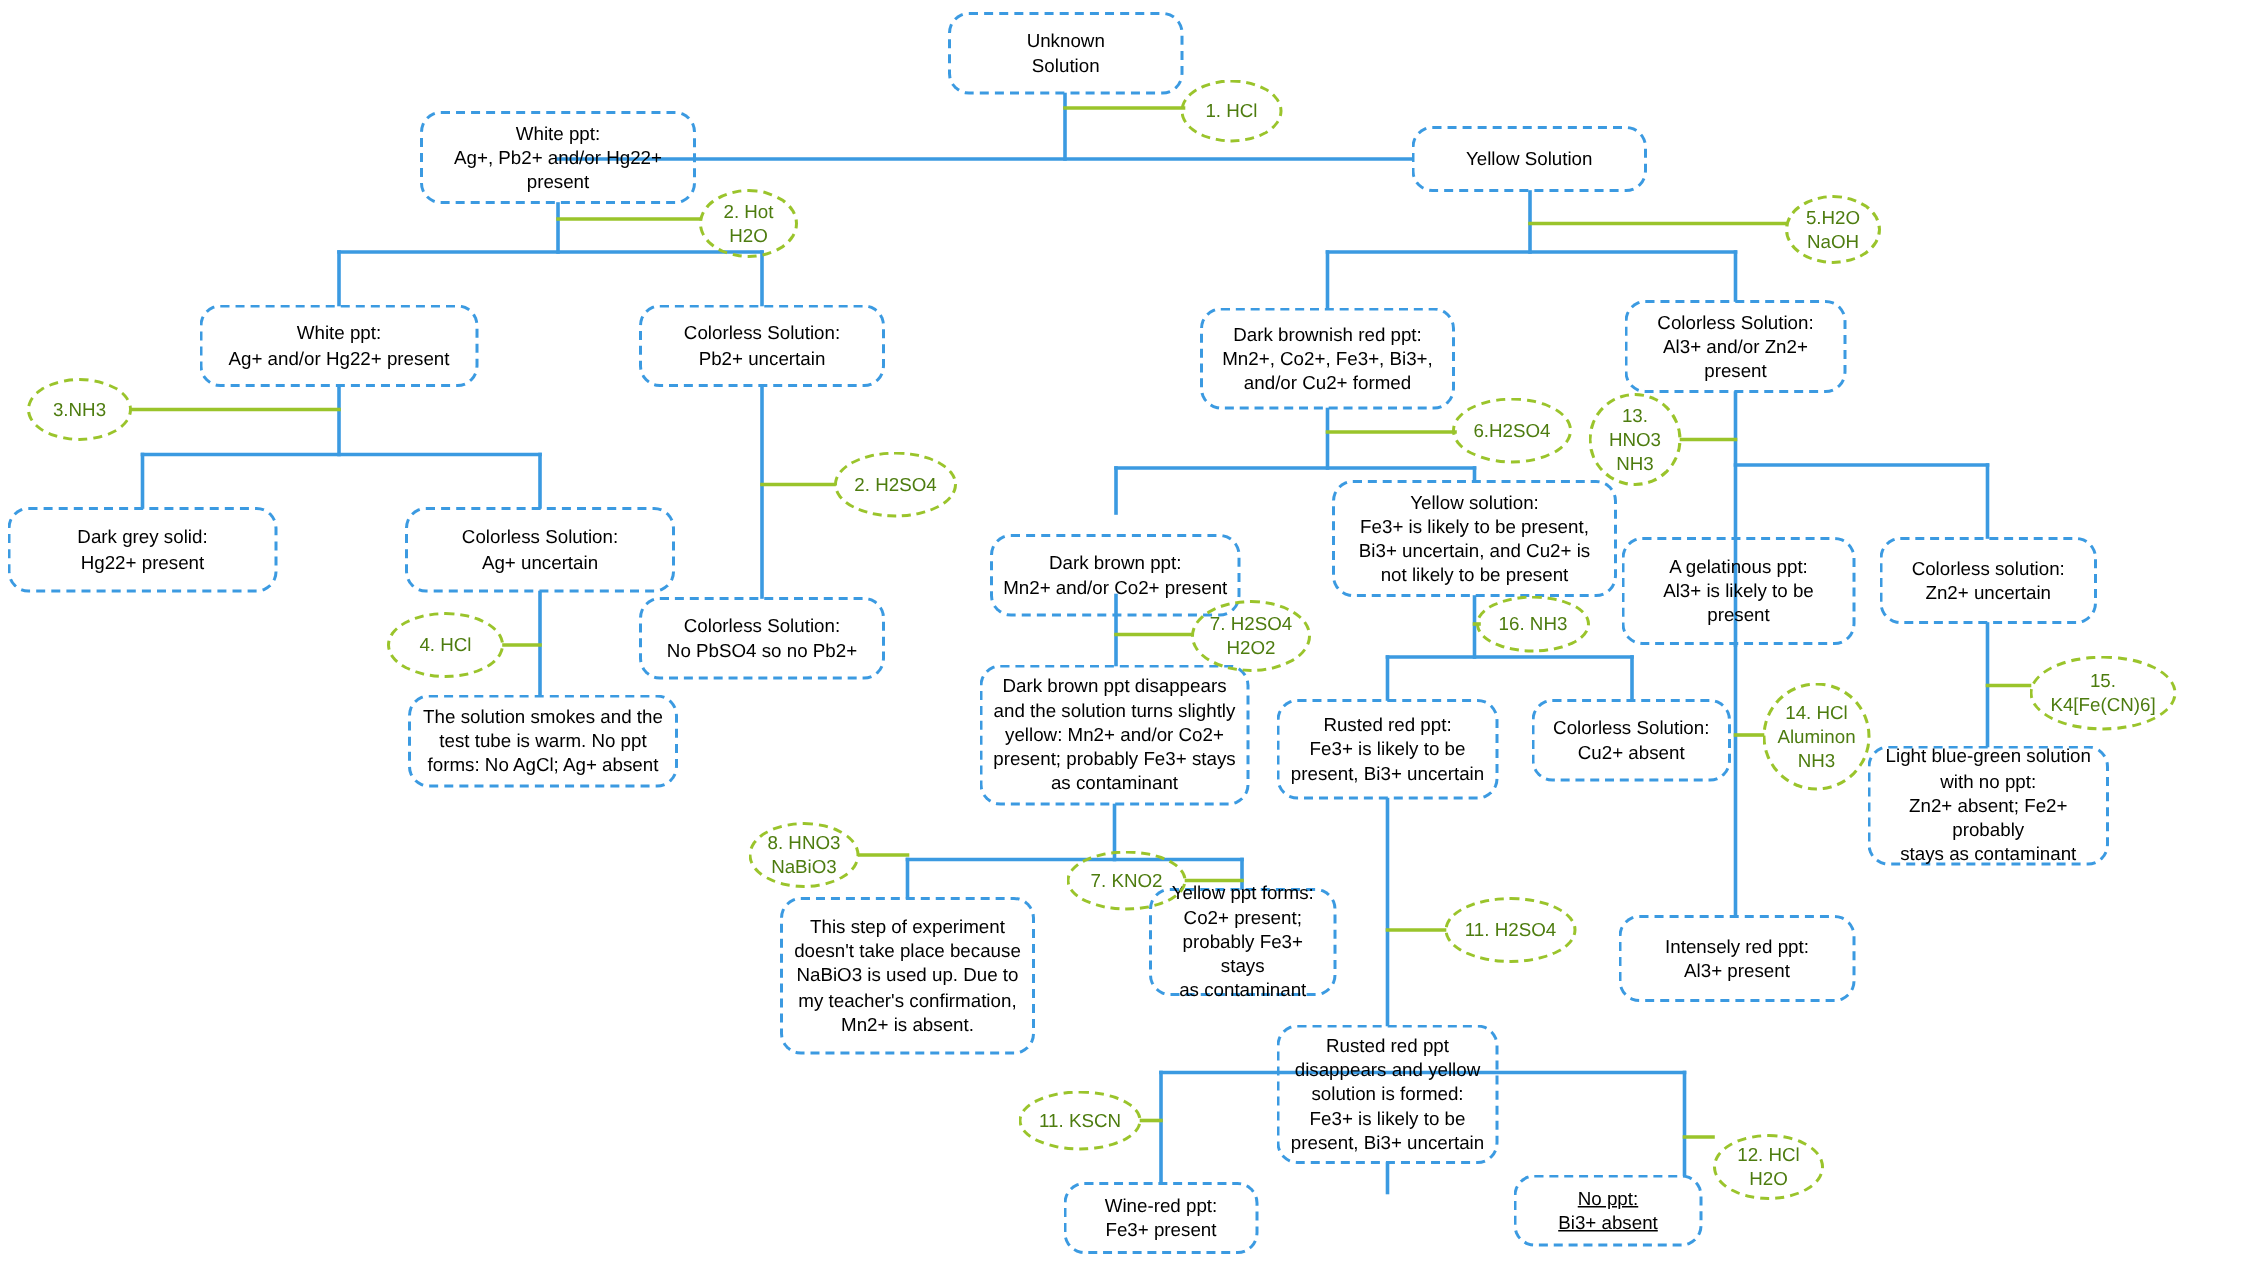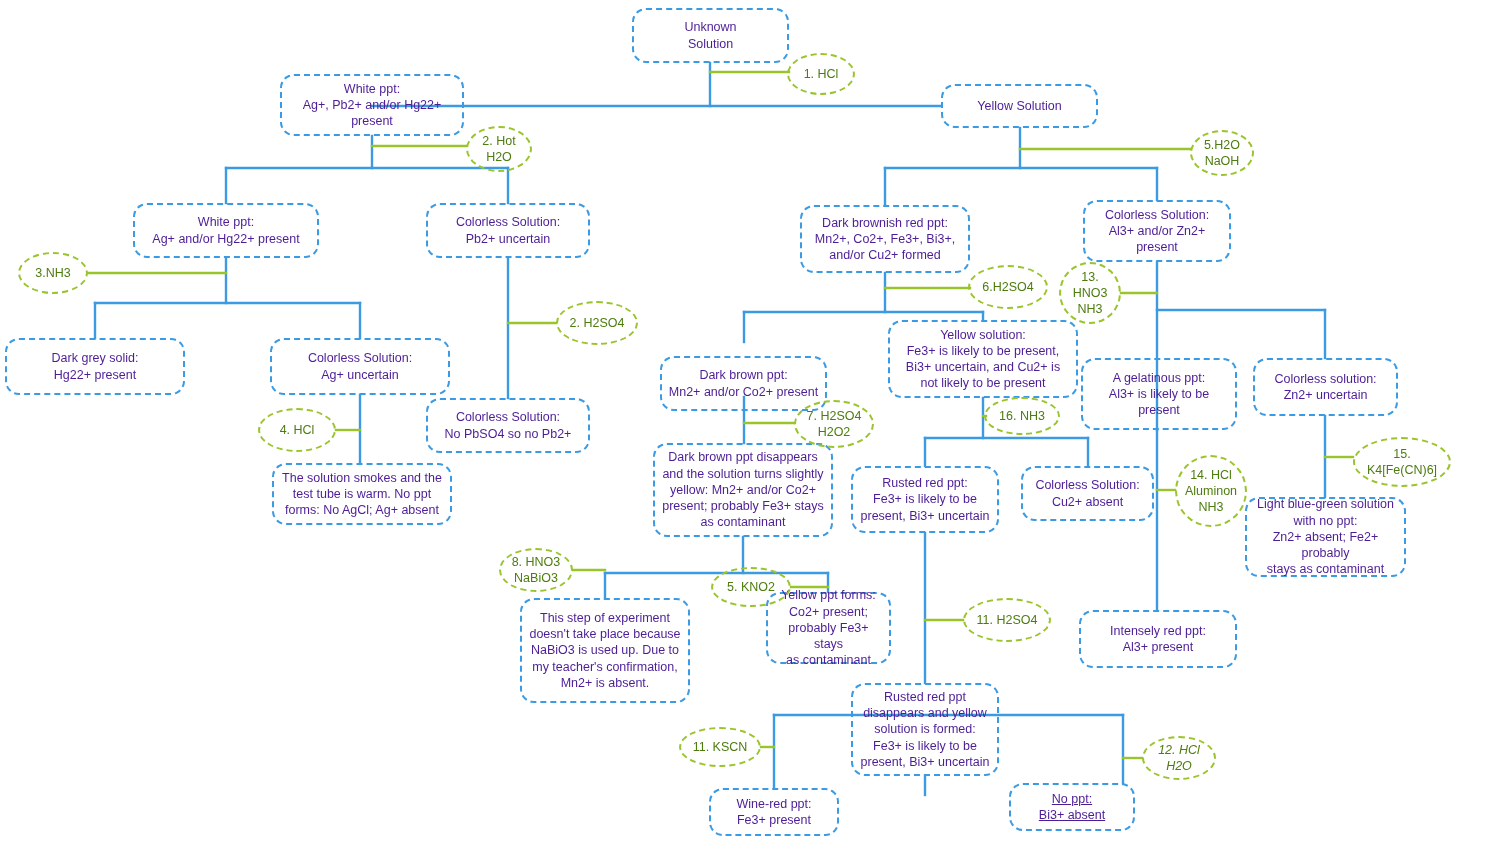--- a/index.html
+++ b/index.html
@@ -4,21 +4,21 @@
 <style>
   html,body{margin:0;padding:0;background:#ffffff;}
   body{font-family:"Liberation Sans", sans-serif;}
   #canvas{position:relative;width:1506px;height:842px;background:#fff;overflow:hidden;}
   svg.wires{position:absolute;left:0;top:0;width:1506px;height:842px;pointer-events:none;}
   .node{
     position:absolute;
     box-sizing:border-box;
     border:2px dashed #3b9ae1;
     border-radius:14px;
-    color:#4c1d95;
+    color:#000000;
     display:flex;
     align-items:center;
     justify-content:center;
     text-align:center;
     line-height:1.30;
     font-size:12.5px;
     padding:3px 6px;
     background:transparent;
     white-space:pre-line;
   }
@@ -186,19 +186,19 @@
       <div class="reagent" style="left: 794px; top: 400px; width: 80px; height: 48px;">7. H2SO4
 H2O2</div>
       <div class="reagent" style="left: 984px; top: 397px; width: 76px; height: 38px;">16. NH3</div>
       <div class="reagent" style="left: 1353px; top: 437px; width: 98px; height: 50px;">15.
 K4[Fe(CN)6]</div>
       <div class="reagent" style="left: 1175px; top: 455px; width: 72px; height: 72px;">14. HCl
 Aluminon
 NH3</div>
       <div class="reagent" style="left: 499px; top: 548px; width: 74px; height: 44px;">8. HNO3
 NaBiO3</div>
-      <div class="reagent" style="left: 711px; top: 567px; width: 80px; height: 40px;">5. KNO2</div>
+      <div class="reagent" style="left: 711px; top: 567px; width: 80px; height: 40px;">7. KNO2</div>
       <div class="reagent" style="left: 963px; top: 598px; width: 88px; height: 44px;">11. H2SO4</div>
       <div class="reagent" style="left: 679px; top: 727px; width: 82px; height: 40px;">11. KSCN</div>
-      <div class="reagent" style="left: 1142px; top: 736px; width: 74px; height: 44px; font-style: italic;">12. HCl
+      <div class="reagent" style="left: 1142px; top: 756px; width: 74px; height: 44px;">12. HCl
 H2O</div>
     </div>
 </div>
 
 </body></html>

